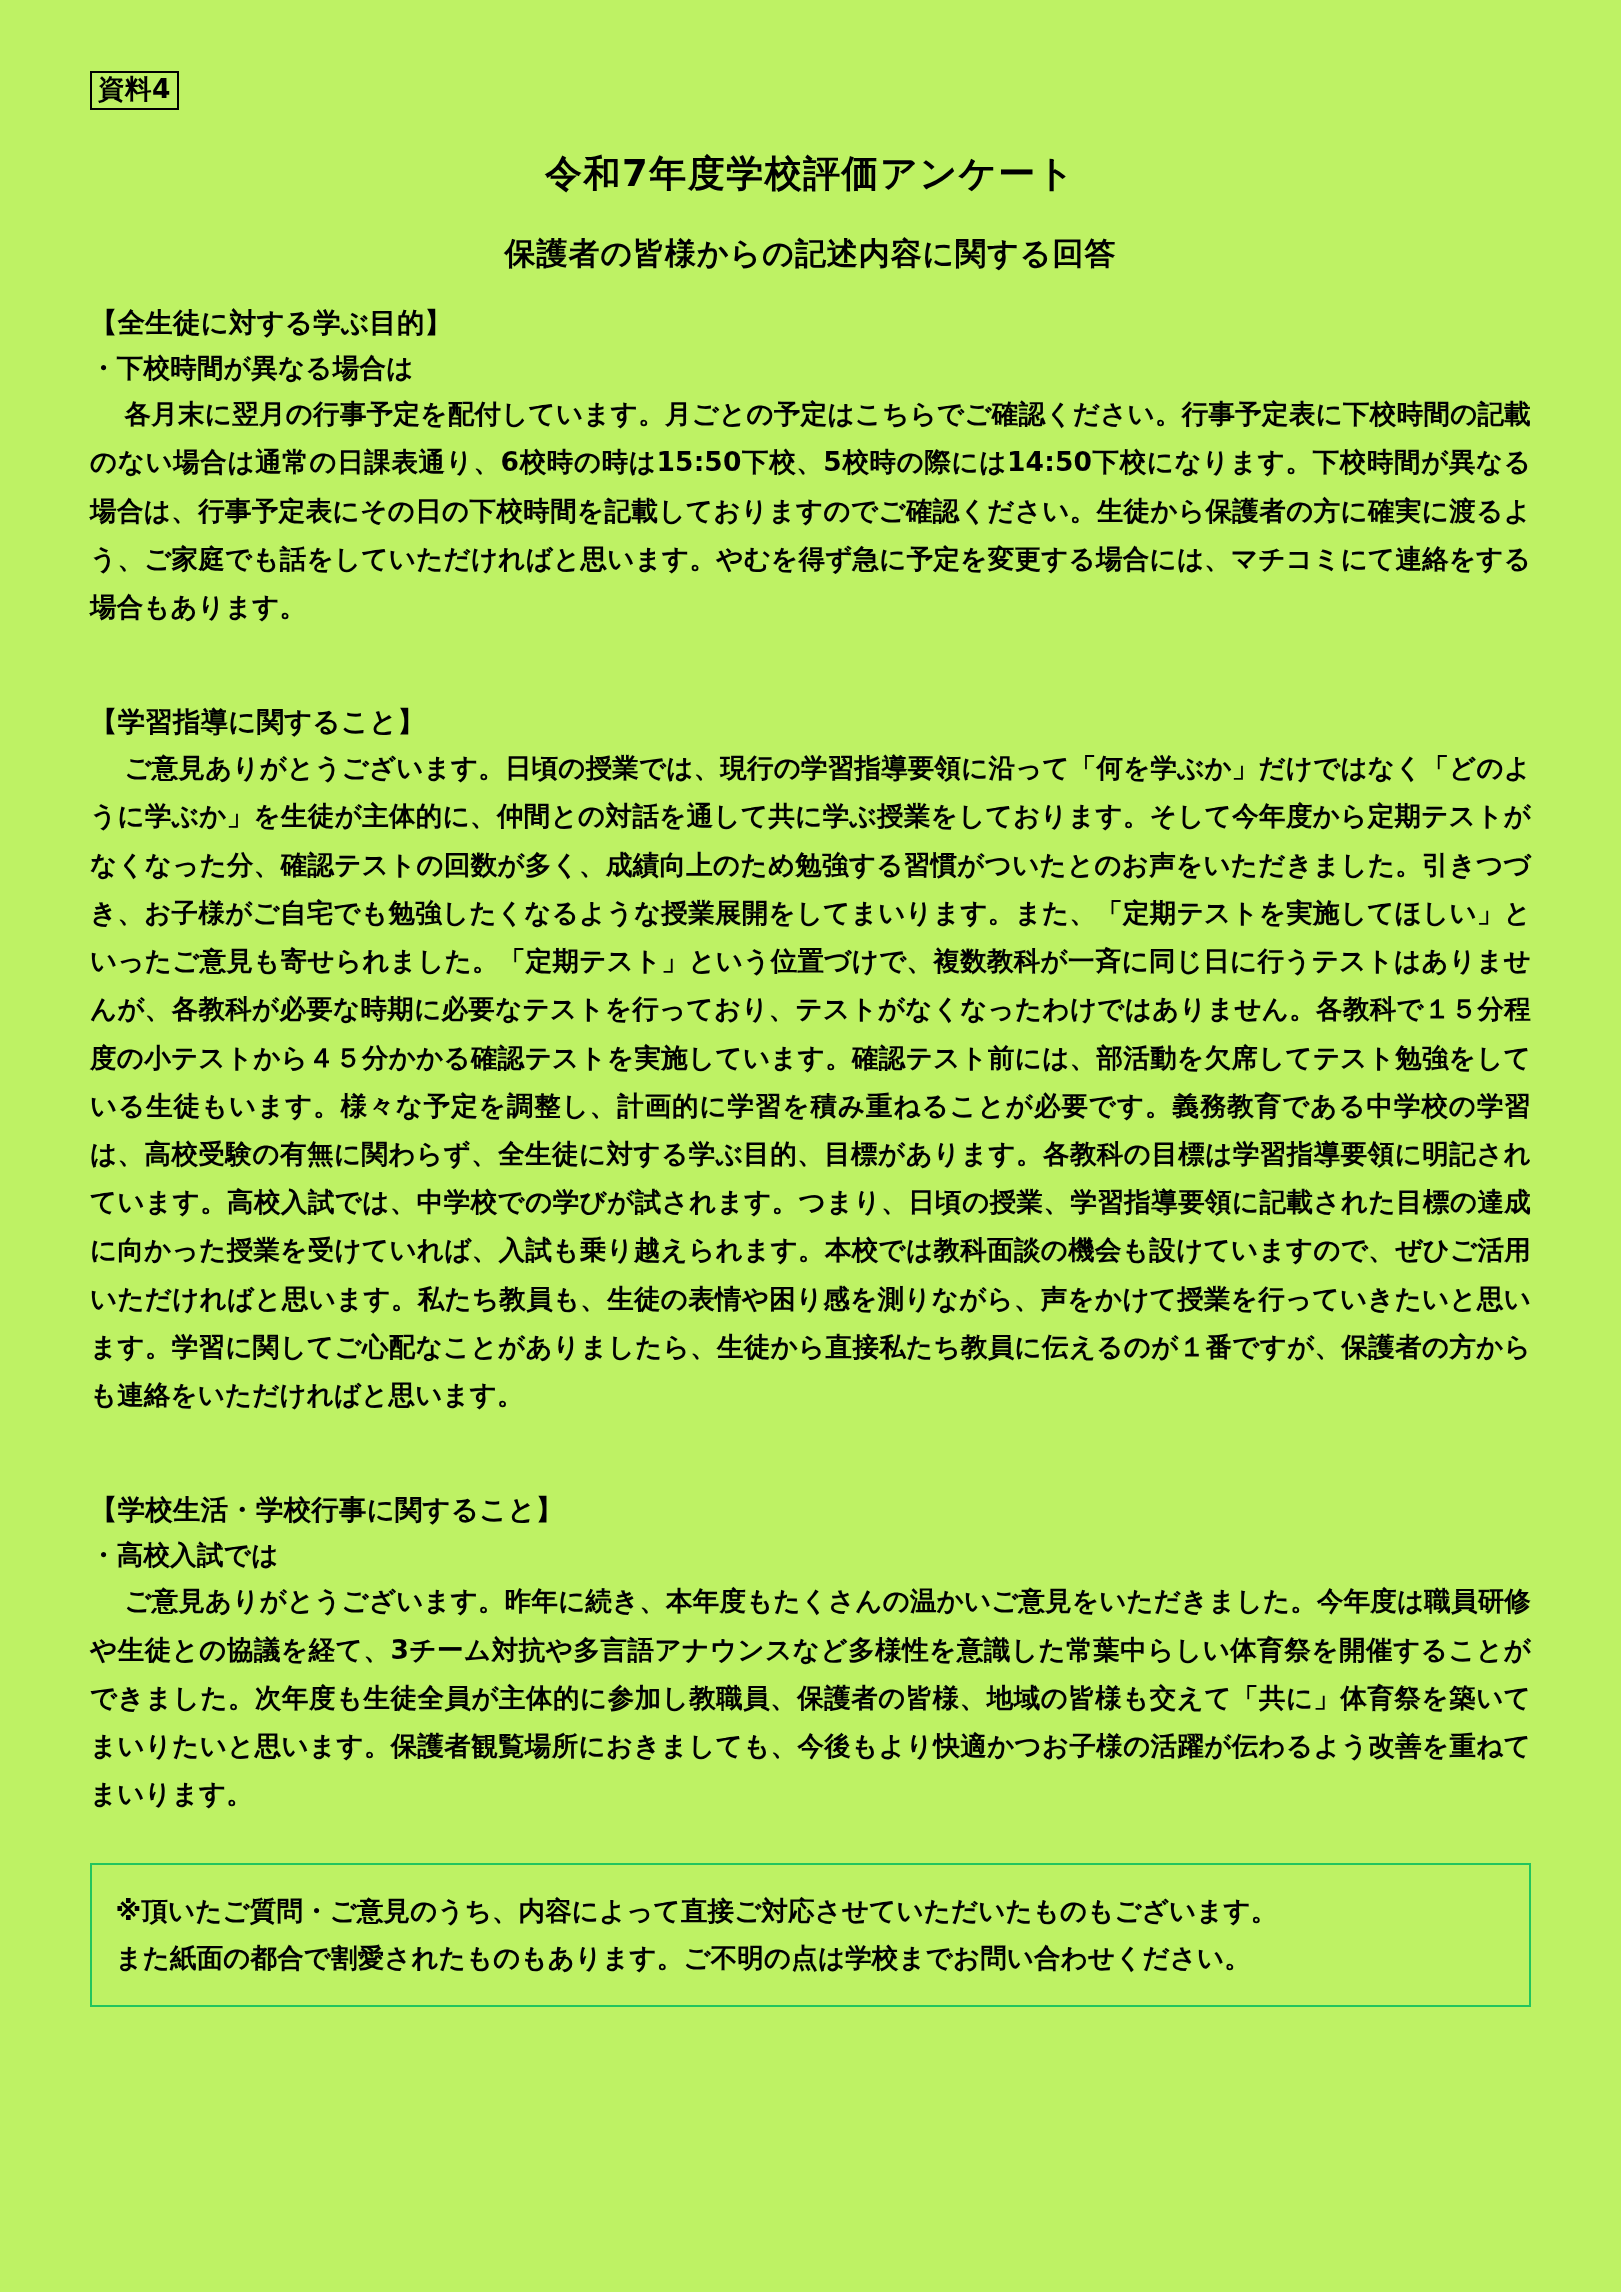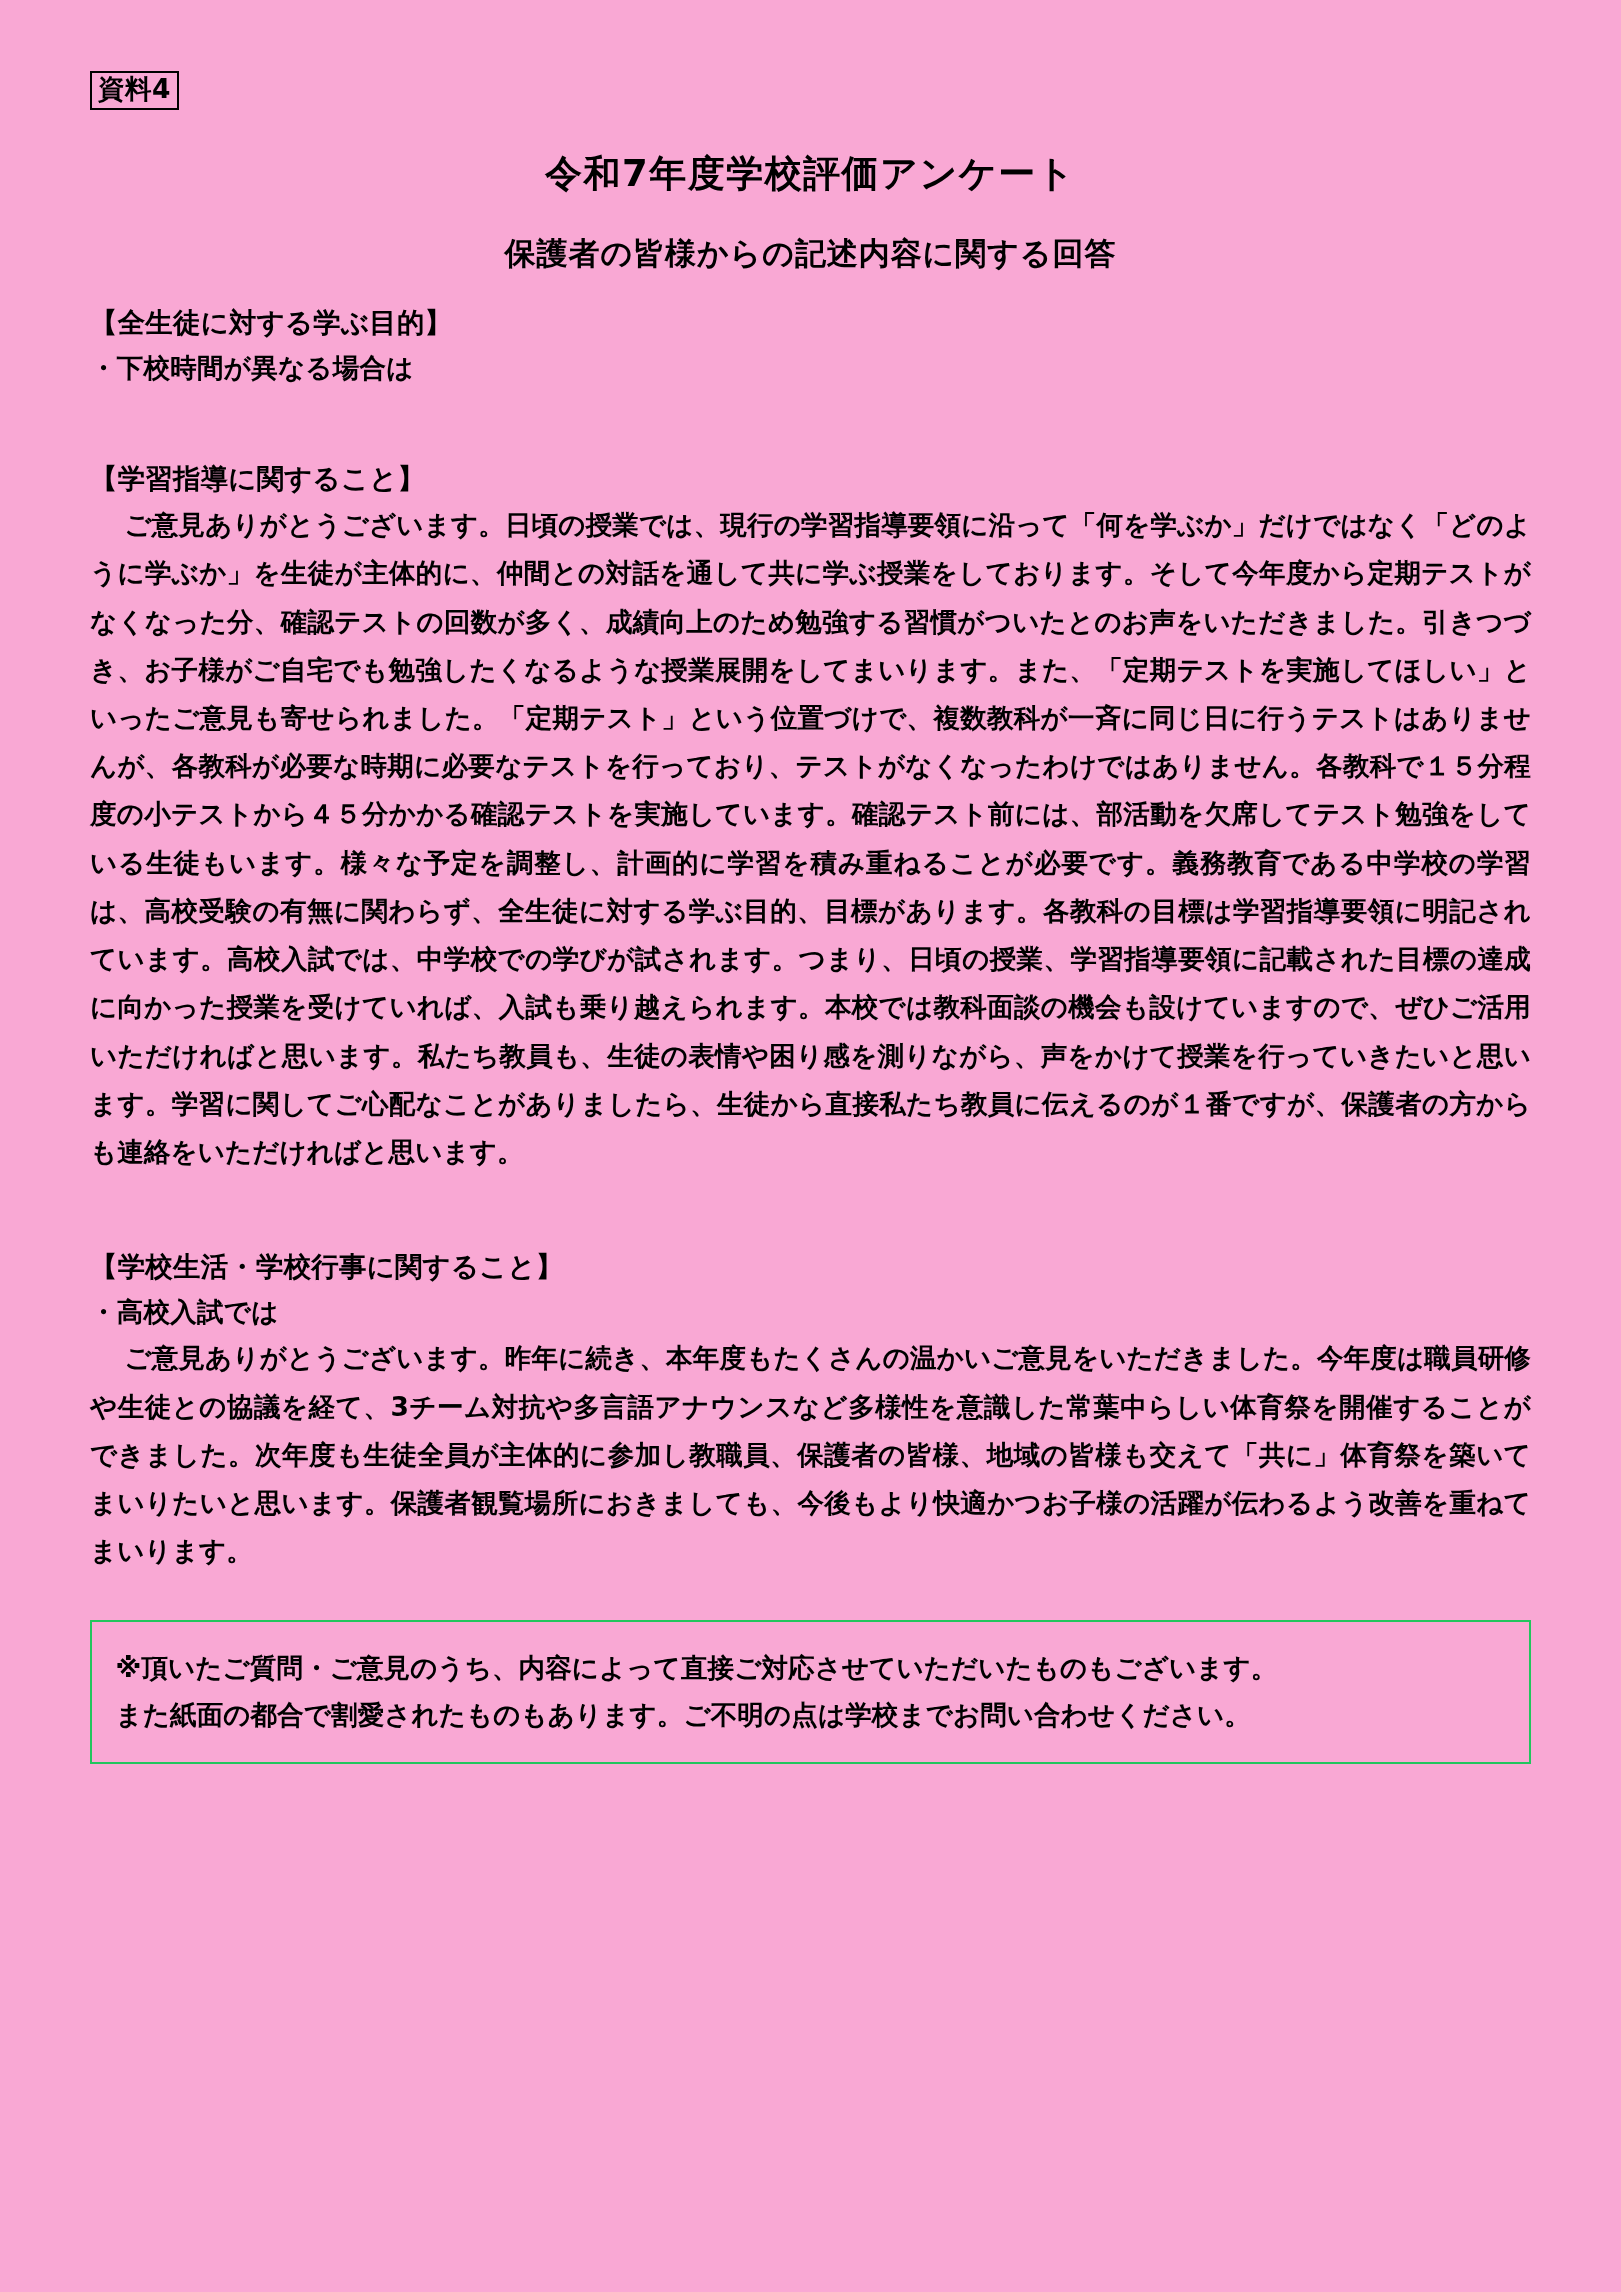--- a/index.html
+++ b/index.html
@@ -9,21 +9,21 @@
     background: #ffffff;
   }
   body {
     font-family: "DejaVu Sans", sans-serif;
     color: #000000;
   }
   #page {
     position: relative;
     width: 1621px;
     height: 2293px;
-    background: #f9a8d4;
+    background: #bef264;
     box-sizing: border-box;
     padding: 71px 90px 0 90px;
     overflow: hidden;
   }
 
   
   .doc-tag-row {
     height: 51px;
   }
   .doc-tag {
@@ -108,20 +108,21 @@
   <div class="doc-tag-row">
     <span class="doc-tag">資料4</span>
   </div>
 
   <h1 class="title-main">令和7年度学校評価アンケート</h1>
   <h2 class="title-sub">保護者の皆様からの記述内容に関する回答</h2>
 
   <div class="section">
     <div class="section-heading">【全生徒に対する学ぶ目的】</div>
     <div class="section-subheading">・下校時間が異なる場合は</div>
+    <p class="body-text">各月末に翌月の行事予定を配付しています。月ごとの予定はこちらでご確認ください。行事予定表に下校時間の記載のない場合は通常の日課表通り、6校時の時は15:50下校、5校時の際には14:50下校になります。下校時間が異なる場合は、行事予定表にその日の下校時間を記載しておりますのでご確認ください。生徒から保護者の方に確実に渡るよう、ご家庭でも話をしていただければと思います。やむを得ず急に予定を変更する場合には、マチコミにて連絡をする場合もあります。</p>
   </div>
 
   <div class="gap-lg"></div>
 
   <div class="section">
     <div class="section-heading">【学習指導に関すること】</div>
     <p class="body-text">ご意見ありがとうございます。日頃の授業では、現行の学習指導要領に沿って「何を学ぶか」だけではなく「どのように学ぶか」を生徒が主体的に、仲間との対話を通して共に学ぶ授業をしております。そして今年度から定期テストがなくなった分、確認テストの回数が多く、成績向上のため勉強する習慣がついたとのお声をいただきました。引きつづき、お子様がご自宅でも勉強したくなるような授業展開をしてまいります。また、「定期テストを実施してほしい」といったご意見も寄せられました。「定期テスト」という位置づけで、複数教科が一斉に同じ日に行うテストはありませんが、各教科が必要な時期に必要なテストを行っており、テストがなくなったわけではありません。各教科で１５分程度の小テストから４５分かかる確認テストを実施しています。確認テスト前には、部活動を欠席してテスト勉強をしている生徒もいます。様々な予定を調整し、計画的に学習を積み重ねることが必要です。義務教育である中学校の学習は、高校受験の有無に関わらず、全生徒に対する学ぶ目的、目標があります。各教科の目標は学習指導要領に明記されています。高校入試では、中学校での学びが試されます。つまり、日頃の授業、学習指導要領に記載された目標の達成に向かった授業を受けていれば、入試も乗り越えられます。本校では教科面談の機会も設けていますので、ぜひご活用いただければと思います。私たち教員も、生徒の表情や困り感を測りながら、声をかけて授業を行っていきたいと思います。学習に関してご心配なことがありましたら、生徒から直接私たち教員に伝えるのが１番ですが、保護者の方からも連絡をいただければと思います。</p>
   </div>
 
   <div class="gap-lg"></div>

